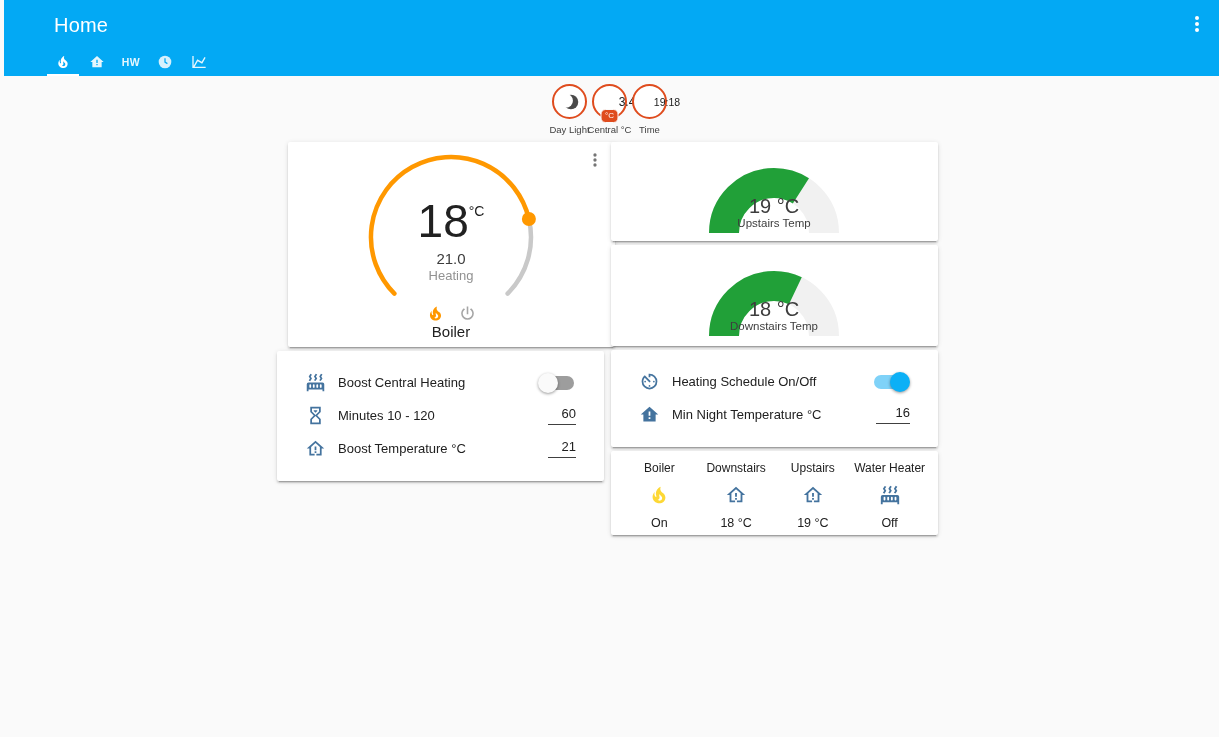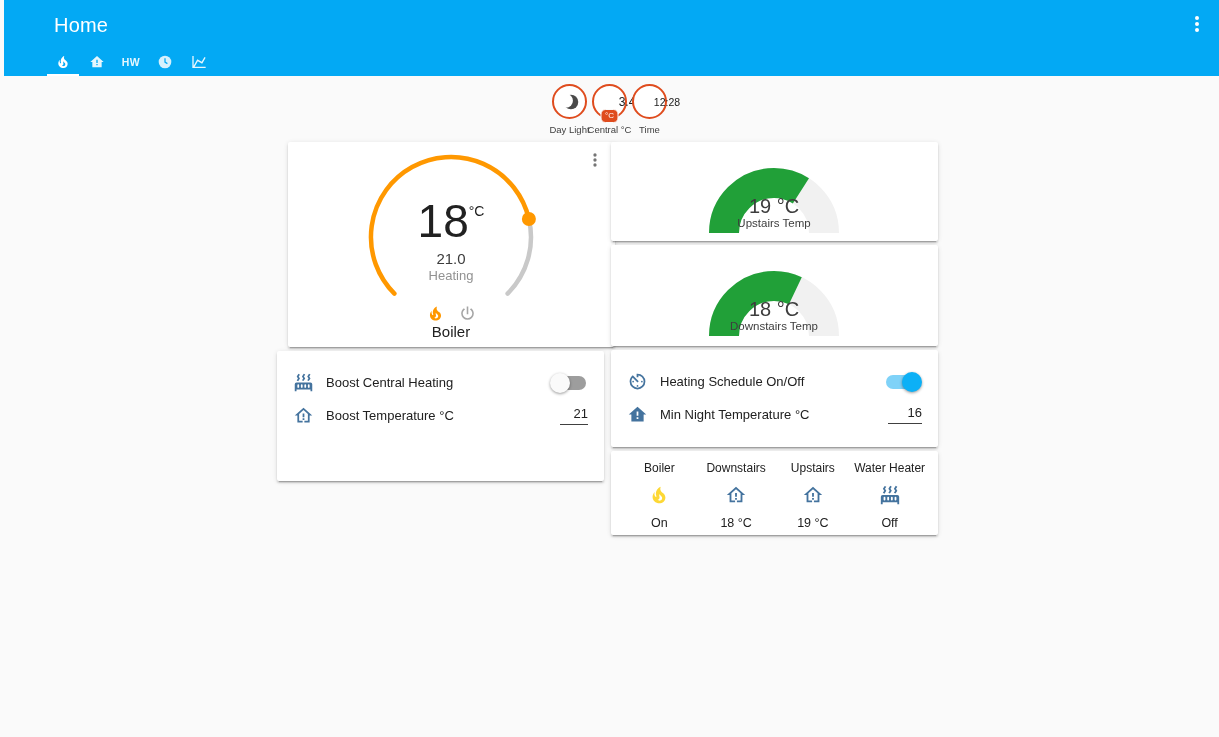--- a/index.html
+++ b/index.html
@@ -57,21 +57,21 @@
   .t-value { top: 56px; display: flex; justify-content: center; align-items: flex-start; }
   .t-value .big { font-size: 46px; line-height: 46px; color: #212121; }
   .t-value .sup { font-size: 14px; margin-top: 5px; color: #212121; }
   .t-target { top: 108px; font-size: 15px; color: #3c3c3c; }
   .t-status { top: 126px; font-size: 13px; color: #929292; }
   .t-modes { top: 162px; display: flex; justify-content: center; gap: 13px; }
   .mode-btn { width: 19px; height: 19px; cursor: pointer; }
   .t-name { top: 181px; font-size: 15px; color: #212121; }
   
   .rows { padding-top: 15px; }
-  .row { height: 33px; display: flex; align-items: center; padding: 0 16px; }
+  .row { height: 33px; display: flex; align-items: center; padding: 0 28px; }
   .row-icon { width: 22px; height: 22px; flex: 0 0 22px; display: flex; align-items: center; }
   .row-label { margin-left: 11px; font-size: 13px; color: #212121; flex: 1; }
   .num-field { font-size: 13px; color: #212121; text-align: right; border-bottom: 1px solid #404040; padding-bottom: 3px; cursor: text; }
   .num-field.w28 { min-width: 28px; }
   .num-field.w34 { min-width: 34px; }
   
   .toggle { width: 34px; height: 14px; border-radius: 7px; background: #9d9d9d; position: relative; cursor: pointer; margin-right: 2px; }
   .toggle .knob { position: absolute; top: -3px; left: -2px; width: 20px; height: 20px; border-radius: 50%; background: #fafafa; box-shadow: 0 1px 3px rgba(0,0,0,.4); }
   .toggle.on { background: #7fd2f8; }
   .toggle.on .knob { left: 16px; background: #0cb0f6; }
@@ -150,21 +150,21 @@
   </div>
   <div class="badge">
     <div class="badge-circle">
       <span class="badge-value">3.4</span>
       <span class="badge-unit">°C</span>
     </div>
     <div class="badge-label">Central °C</div>
   </div>
   <div class="badge">
     <div class="badge-circle">
-      <span class="badge-value time">12:28</span>
+      <span class="badge-value time">19:18</span>
     </div>
     <div class="badge-label">Time</div>
   </div>
 </div>
 
 <section class="card" id="thermostat-card">
   <div class="card-menu">
     <span>
       <svg width="20" height="20" viewBox="0 0 24 24">
           <path fill="#757575" d="M12,16A2,2 0 0,1 14,18A2,2 0 0,1 12,20A2,2 0 0,1 10,18A2,2 0 0,1 12,16M12,10A2,2 0 0,1 14,12A2,2 0 0,1 12,14A2,2 0 0,1 10,12A2,2 0 0,1 12,10M12,4A2,2 0 0,1 14,6A2,2 0 0,1 12,8A2,2 0 0,1 10,6A2,2 0 0,1 12,4Z"></path>
@@ -206,20 +206,29 @@
           </svg>
       </span>
       <span class="row-label">Boost Central Heating</span>
       <span class="toggle">
           <span class="knob"></span>
         </span>
     </div>
     <div class="row">
       <span class="row-icon">
         <svg width="21" height="21" viewBox="0 0 24 24">
+            <path fill="#44739e" d="M6,2H18V8L14,12L18,16V22H6V16L10,12L6,8V2M16,16.5L12,12.5L8,16.5V20H16V16.5M12,11.5L16,7.5V4H8V7.5L12,11.5M10,6H14V6.75L12,8.75L10,6.75V6Z"></path>
+          </svg>
+      </span>
+      <span class="row-label">Minutes 10 - 120</span>
+      <span class="num-field w28">60</span>
+    </div>
+    <div class="row">
+      <span class="row-icon">
+        <svg width="21" height="21" viewBox="0 0 24 24">
             <path fill="#44739e" d="M12,3L2,12H5V20H11V18H7V10.2L12,5.7L17,10.2V18H13V20H19V12H22L12,3M11,9.7H13V14H11V9.7M11,15.2H13V17.2H11V15.2Z"></path>
           </svg>
       </span>
       <span class="row-label">Boost Temperature °C</span>
       <span class="num-field w28">21</span>
     </div>
   </div>
 </section>
 
 <section class="card" id="gauge-card-up">

